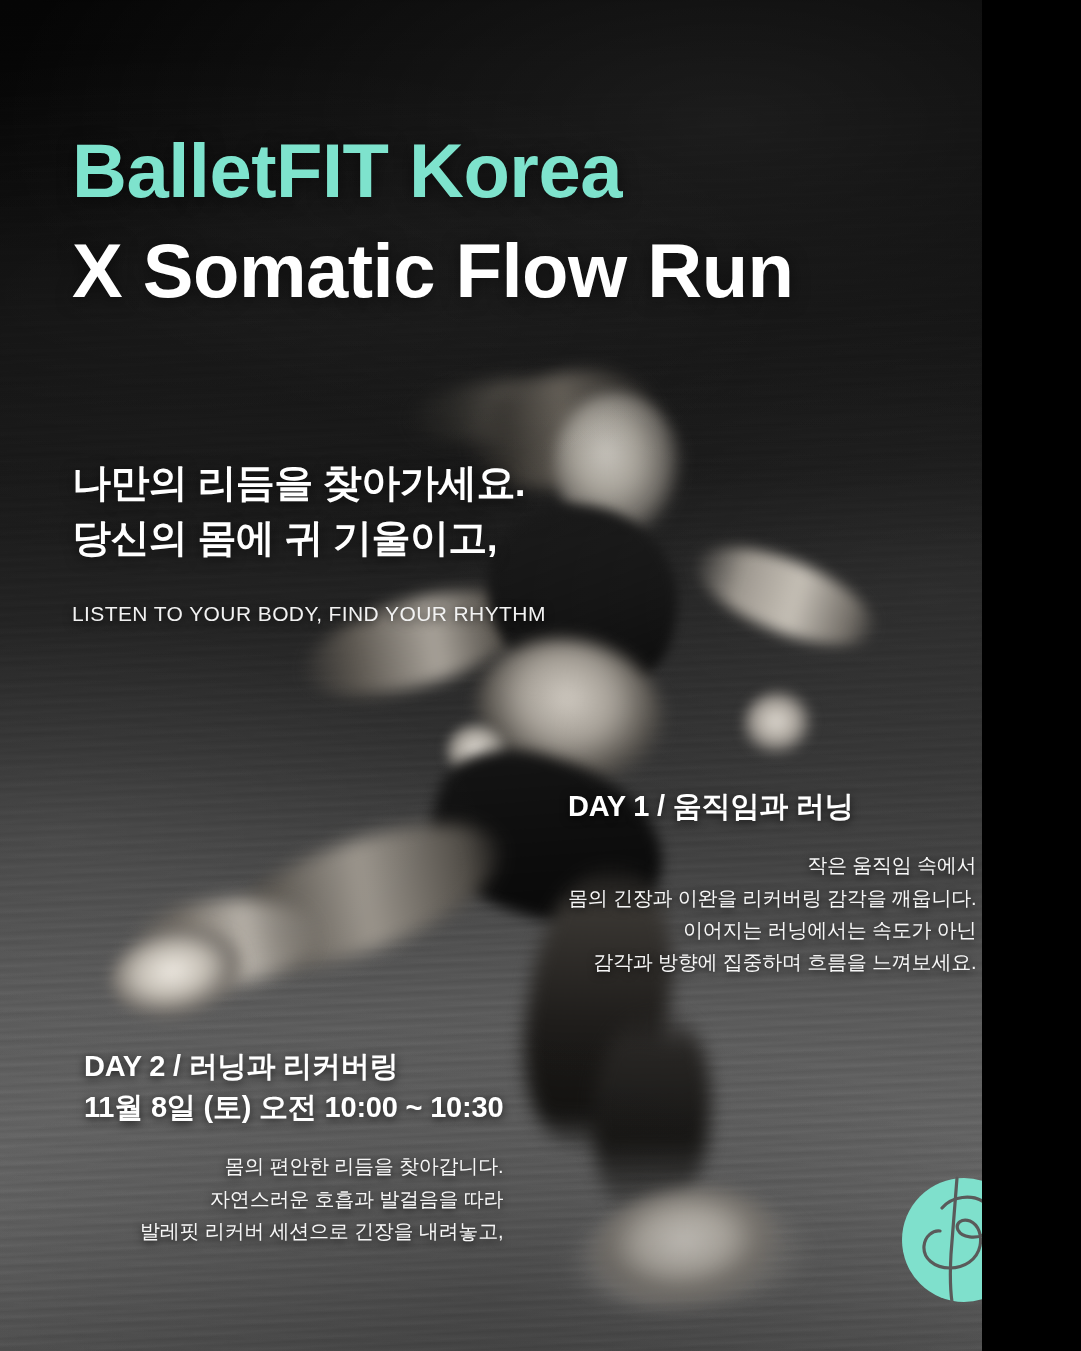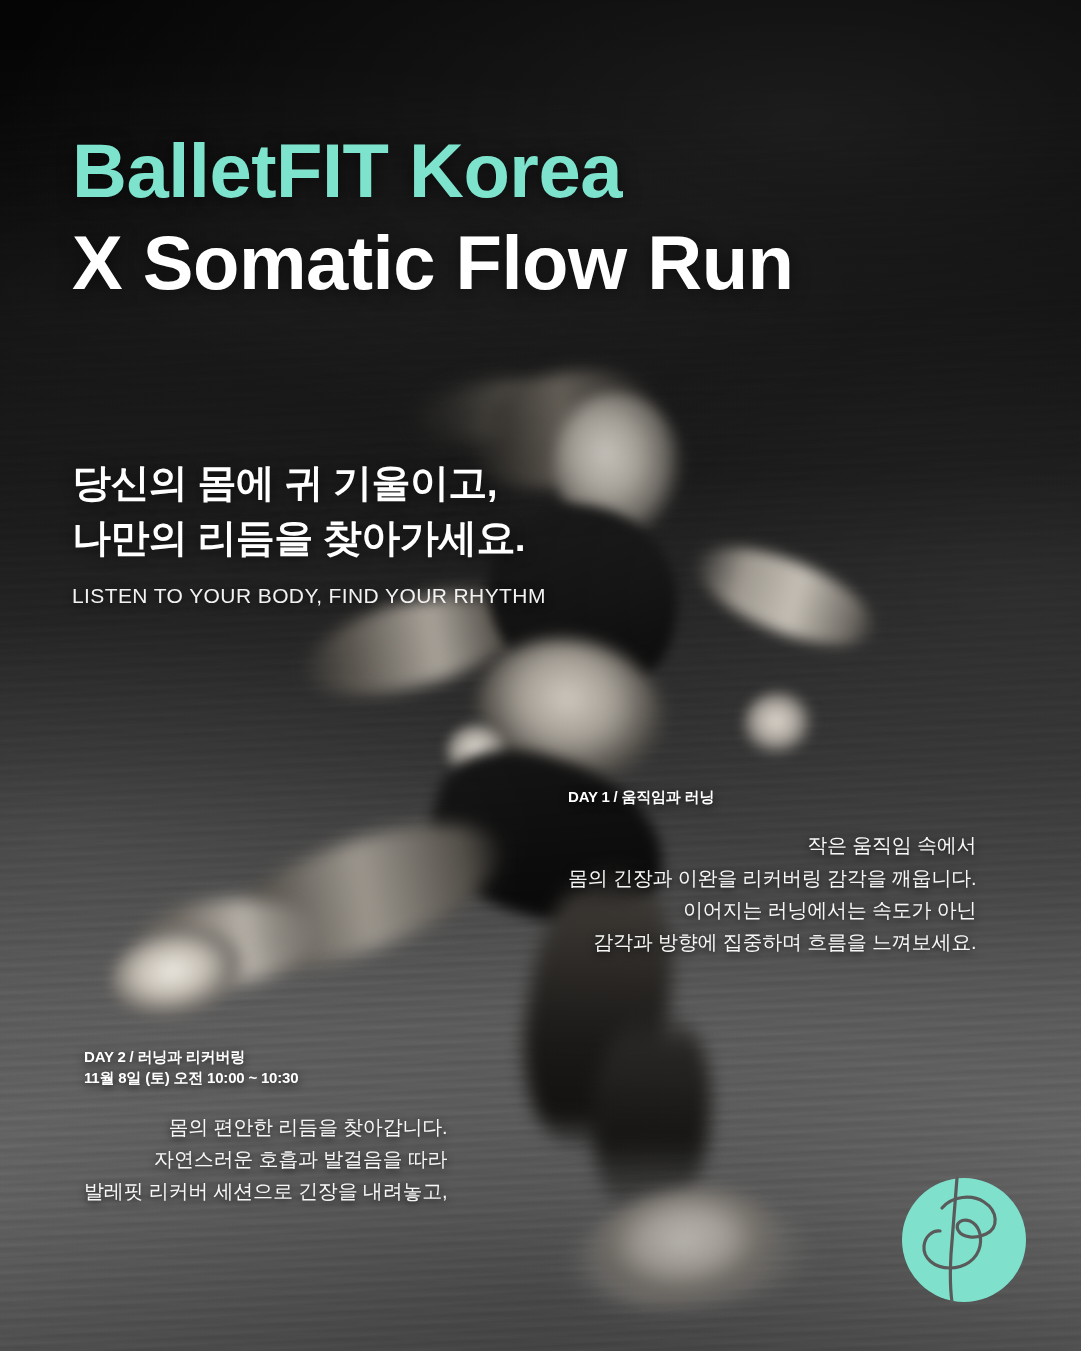--- a/index.html
+++ b/index.html
@@ -5,21 +5,21 @@
   * { margin:0; padding:0; box-sizing:border-box; }
 
   html, body {
     background:#000;
     font-family:"Liberation Sans", sans-serif;
   }
 
   
   .poster{
     position:relative;
-    width:1081px;
+    width:982px;
     height:1351px;
     overflow:hidden;
     background:#4d7c0f;
   }
 
   
   .photo{
     position:absolute;
     inset:0;
     
@@ -201,50 +201,50 @@
     font-size:76px;
     font-weight:700;
     color:#7ee3cd;
     text-shadow:0 2px 18px rgba(0,0,0,.55);
   }
   .title .line2{
     display:block;
     font-size:76px;
     font-weight:700;
     color:#ffffff;
-    margin-top:14px;
+    margin-top:22px;
     text-shadow:0 2px 18px rgba(0,0,0,.55);
   }
 
   .lede{
     position:absolute;
     left:72px; top:455px;
   }
   .lede .kr{
     display:block;
     font-size:39px;
     font-weight:700;
     color:#ffffff;
     line-height:1.42;
     letter-spacing:-.6px;
     text-shadow:0 2px 14px rgba(0,0,0,.6);
   }
   .lede .en{
     display:block;
-    margin-top:18px;
+    margin-top:36px;
     font-size:21px;
     font-weight:400;
     color:#f2f2f2;
     letter-spacing:.4px;
     text-shadow:0 2px 10px rgba(0,0,0,.7);
   }
 
   .day{ position:absolute; }
   .day .hd{
-    font-size:15px;
+    font-size:29px;
     font-weight:700;
     color:#ffffff;
     line-height:1.42;
     letter-spacing:-.2px;
     text-shadow:0 2px 10px rgba(0,0,0,.75);
   }
   .day .hd .sub{ display:block; }
   .day .bd{
     margin-top:22px;
     font-size:20px;
@@ -297,22 +297,22 @@
   </div>
 
   <div class="content">
 
     <div class="title">
       <span class="line1">BalletFIT Korea</span>
       <span class="line2">X Somatic Flow Run</span>
     </div>
 
     <div class="lede">
+      <span class="kr">나만의 리듬을 찾아가세요.</span>
       <span class="kr">당신의 몸에 귀 기울이고,</span>
-      <span class="kr">나만의 리듬을 찾아가세요.</span>
       <span class="en">LISTEN TO YOUR BODY, FIND YOUR RHYTHM</span>
     </div>
 
     <div class="day day1">
       <div class="hd">
         <span>DAY 1 / 움직임과 러닝</span>
       </div>
       <div class="bd">
         <span>작은 움직임 속에서</span>
         <span>몸의 긴장과 이완을 리커버링 감각을 깨웁니다.</span>

